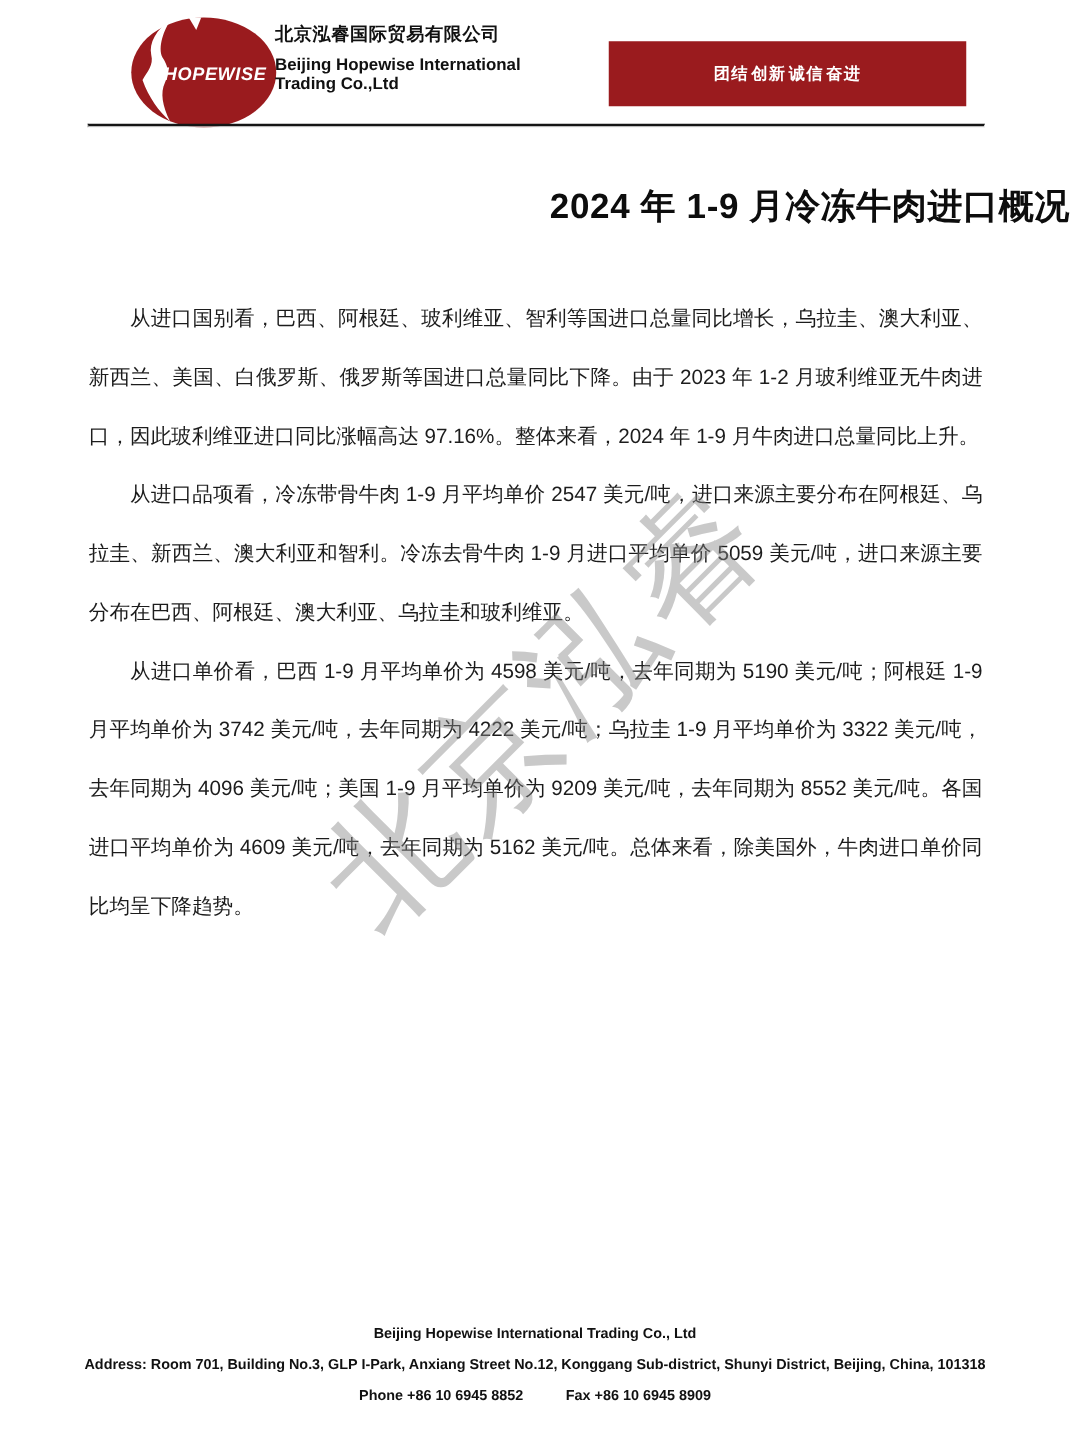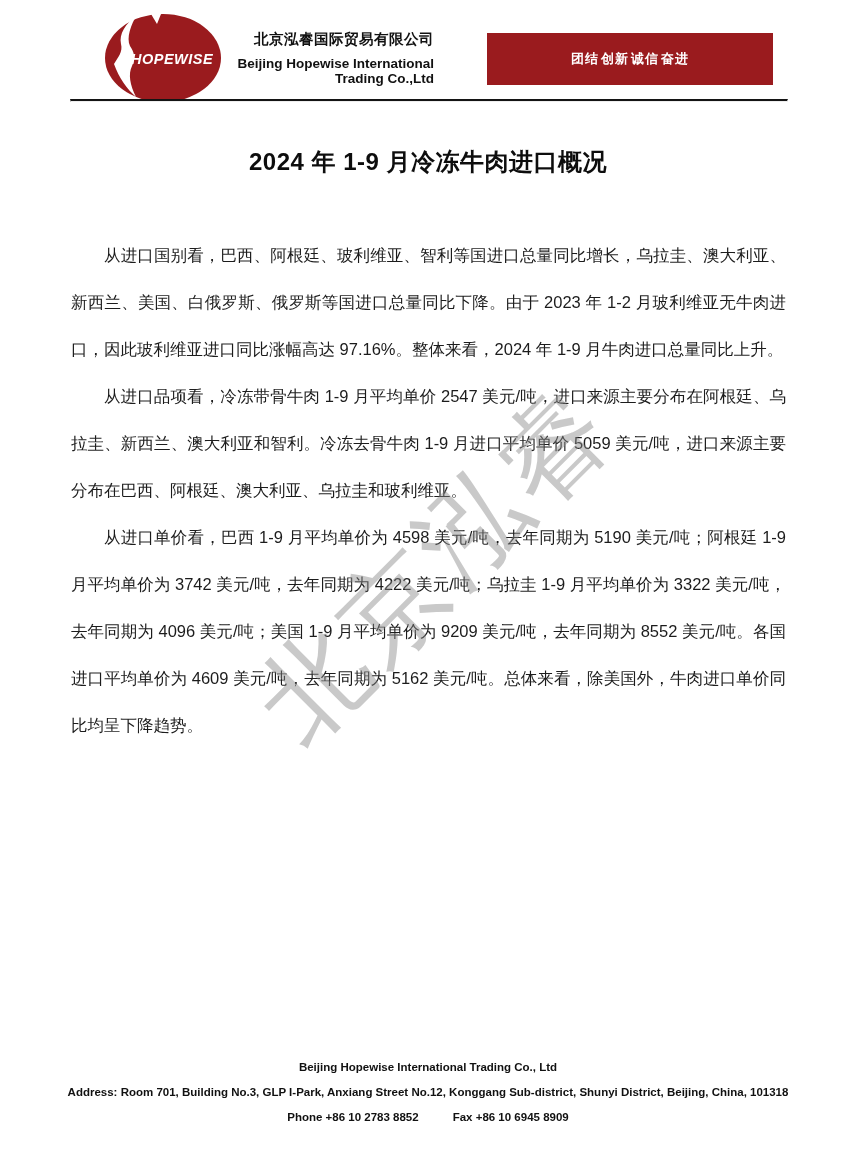--- a/index.html
+++ b/index.html
@@ -10,41 +10,41 @@
     background:#ffffff;
     overflow:hidden;
     font-family:"Liberation Sans","DejaVu Sans",sans-serif;
     color:#1c1c1c;
   }
   
   .logo{
     position:absolute;left:95px;top:12px;width:130px;height:92px;
   }
   .company-block{
-    position:absolute;left:220px;top:30px;width:214px;
-    text-align:right;font-weight:bold;color:#111;
+    position:absolute;left:220px;top:18px;width:214px;
+    text-align:left;font-weight:bold;color:#111;
   }
   .company-cn{font-size:14.5px;letter-spacing:.5px;}
   .company-en{font-size:13.5px;margin-top:7px;}
   .slogan-banner{
     position:absolute;left:487px;top:33px;width:286px;height:52px;
     background:#9a1b1e;
     display:flex;align-items:center;justify-content:center;gap:2px;
   }
   .slogan-banner span{
     color:#ffffff;font-size:13px;font-weight:bold;letter-spacing:1px;
   }
   .header-rule{
     position:absolute;left:70px;top:99px;width:716px;height:0;
     border-top:2px solid #141414;margin:0;
   }
   
   .doc-title{
     position:absolute;left:0;right:0;top:146px;margin:0;
-    text-align:center;font-size:24px;font-weight:bold;color:#0d0d0d;
+    text-align:right;font-size:28px;font-weight:bold;color:#0d0d0d;
     letter-spacing:.5px;
   }
   .doc-body{
     position:absolute;left:71px;top:232px;width:715px;
   }
   .doc-body p{
     margin:0;
     font-size:16.5px;
     line-height:47px;
     text-align:justify;
@@ -109,17 +109,17 @@
     <p>从进口品项看，冷冻带骨牛肉 1-9 月平均单价 2547 美元/吨，进口来源主要分布在阿根廷、乌拉圭、新西兰、澳大利亚和智利。冷冻去骨牛肉 1-9 月进口平均单价 5059 美元/吨，进口来源主要分布在巴西、阿根廷、澳大利亚、乌拉圭和玻利维亚。</p>
     <p>从进口单价看，巴西 1-9 月平均单价为 4598 美元/吨，去年同期为 5190 美元/吨；阿根廷 1-9 月平均单价为 3742 美元/吨，去年同期为 4222 美元/吨；乌拉圭 1-9 月平均单价为 3322 美元/吨，去年同期为 4096 美元/吨；美国 1-9 月平均单价为 9209 美元/吨，去年同期为 8552 美元/吨。各国进口平均单价为 4609 美元/吨，去年同期为 5162 美元/吨。总体来看，除美国外，牛肉进口单价同比均呈下降趋势。</p>
   </main>
 
   <div class="watermark">北京泓睿</div>
 
   <footer class="page-footer">
     <div class="line">Beijing Hopewise International Trading Co., Ltd</div>
     <div class="line">Address: Room 701, Building No.3, GLP I-Park, Anxiang Street No.12, Konggang Sub-district, Shunyi District, Beijing, China, 101318</div>
     <div class="line">
-      <span>Phone +86 10 2783 8852</span><span class="gap"></span><span>Fax +86 10 6945 8909</span>
+      <span>Phone +86 10 6945 8852</span><span class="gap"></span><span>Fax +86 10 6945 8909</span>
     </div>
   </footer>
 
 </div>
 
 </body></html>

